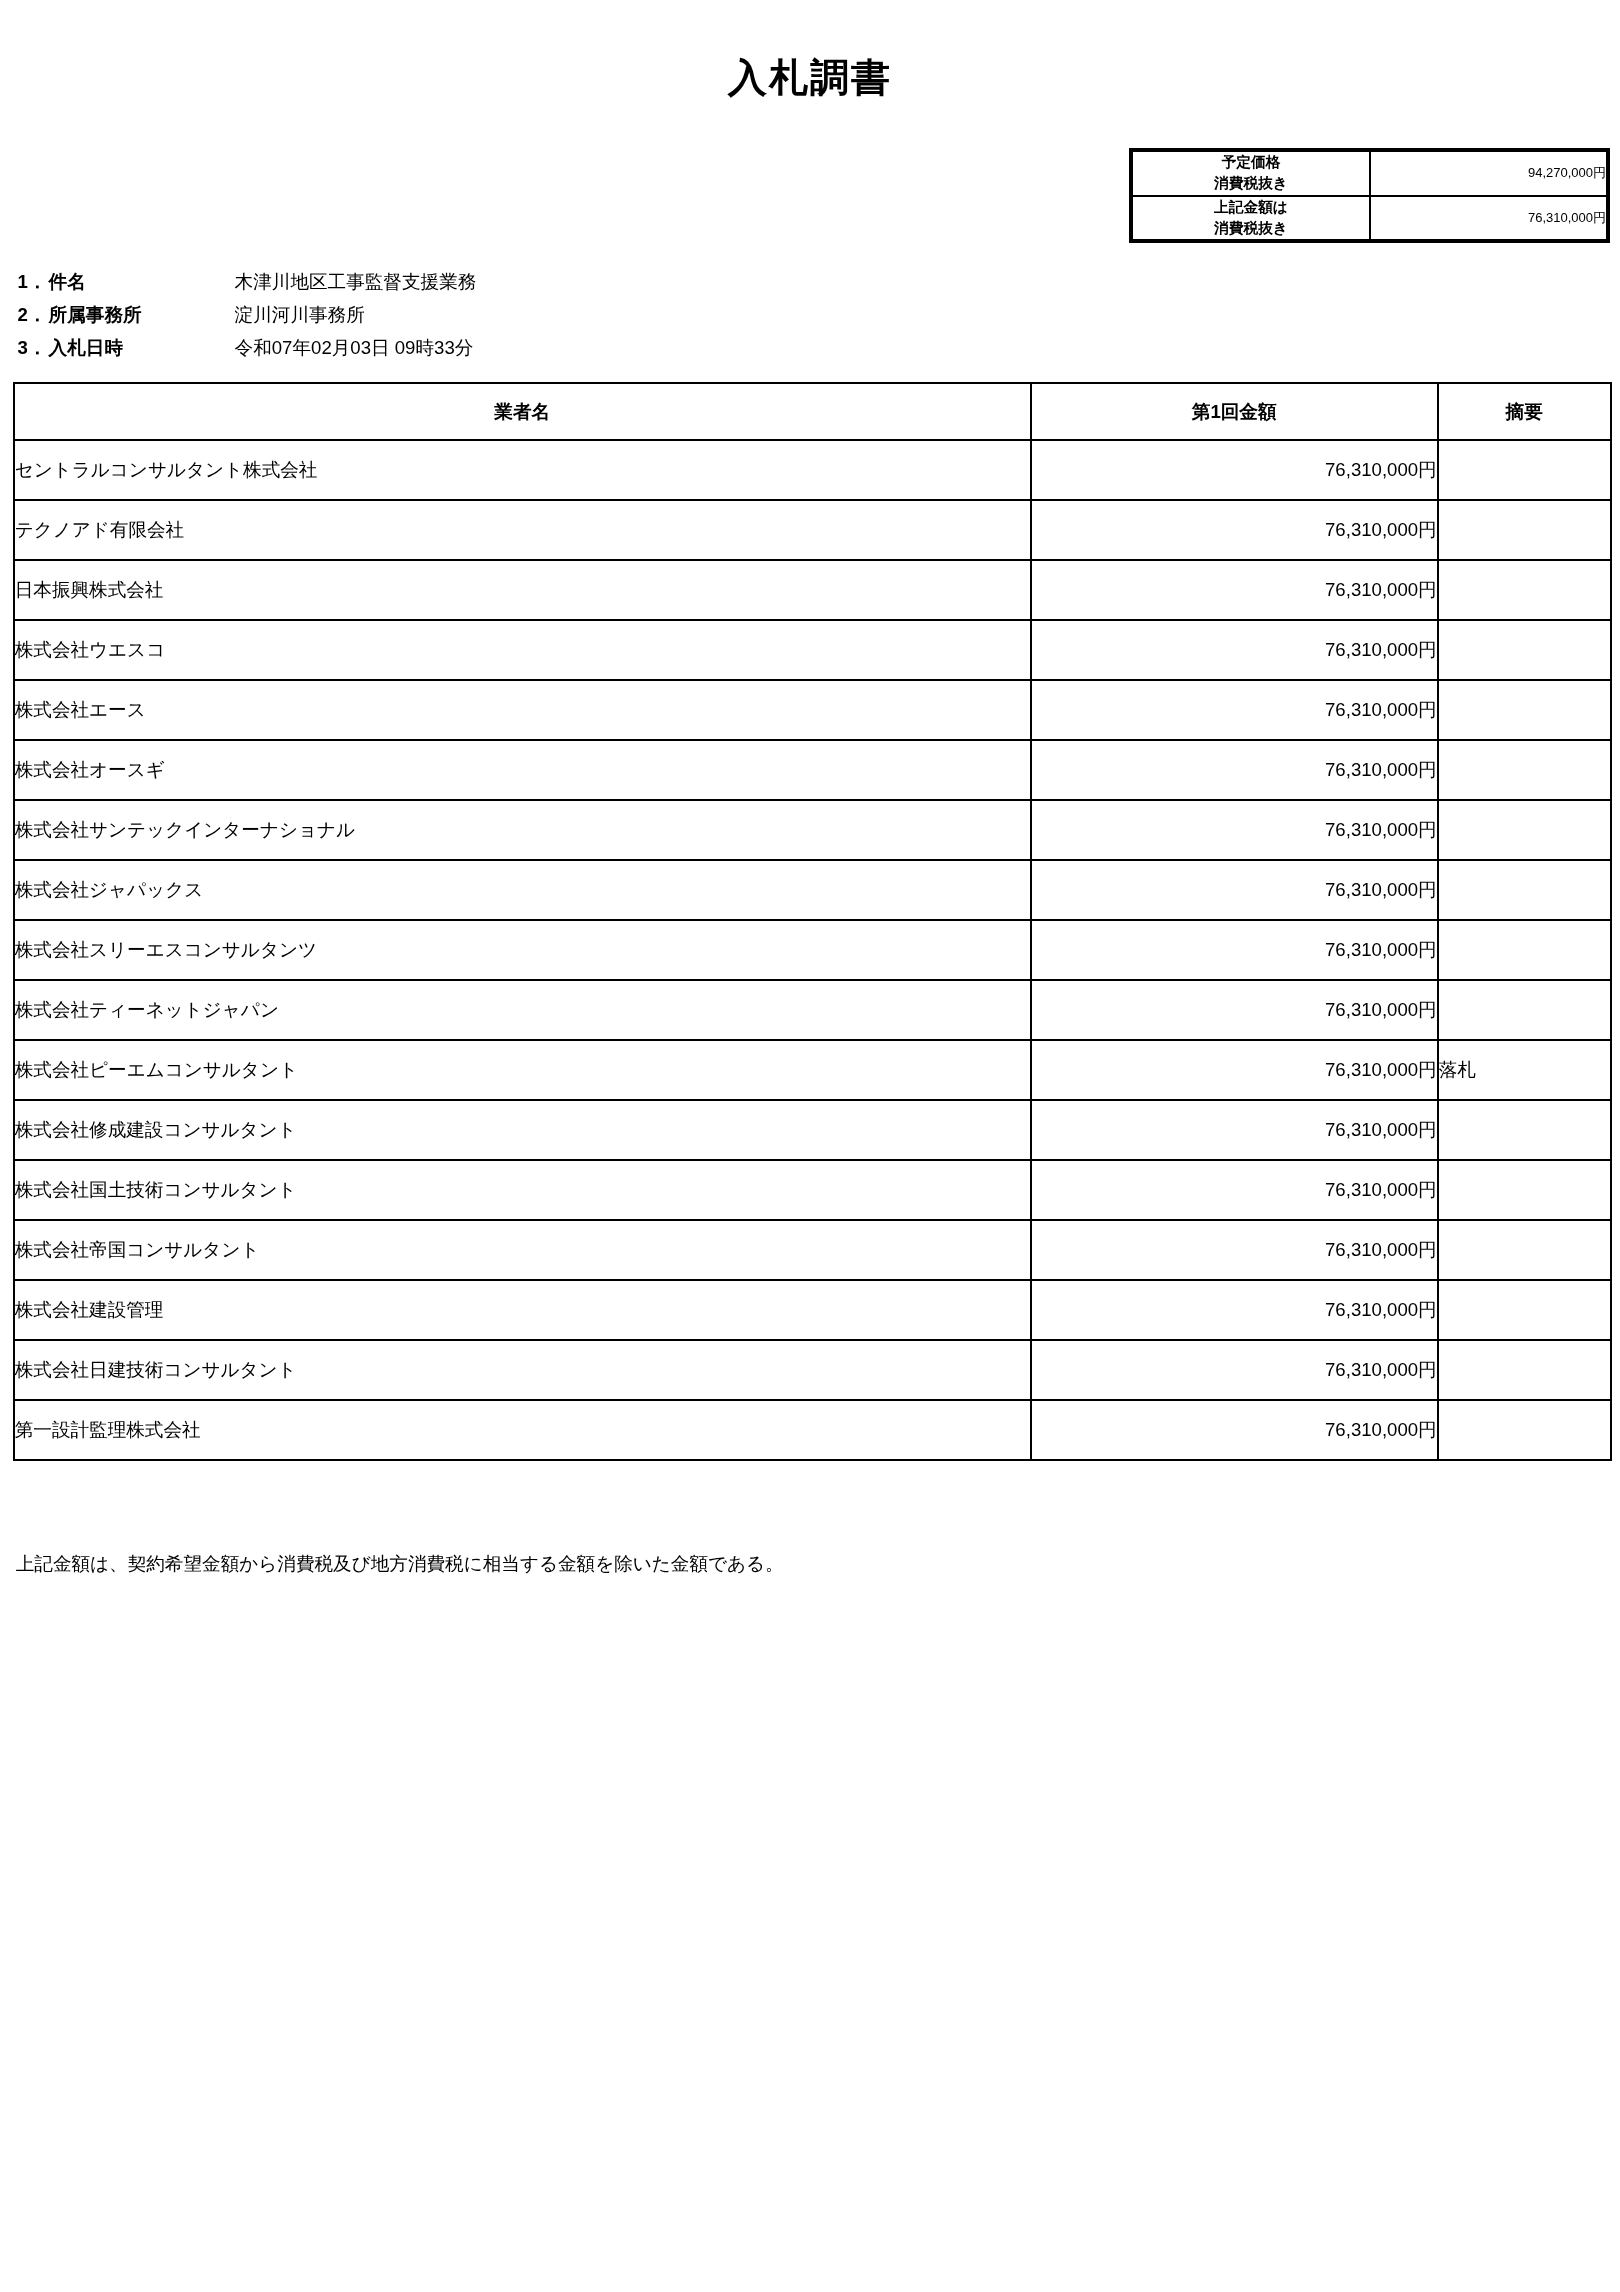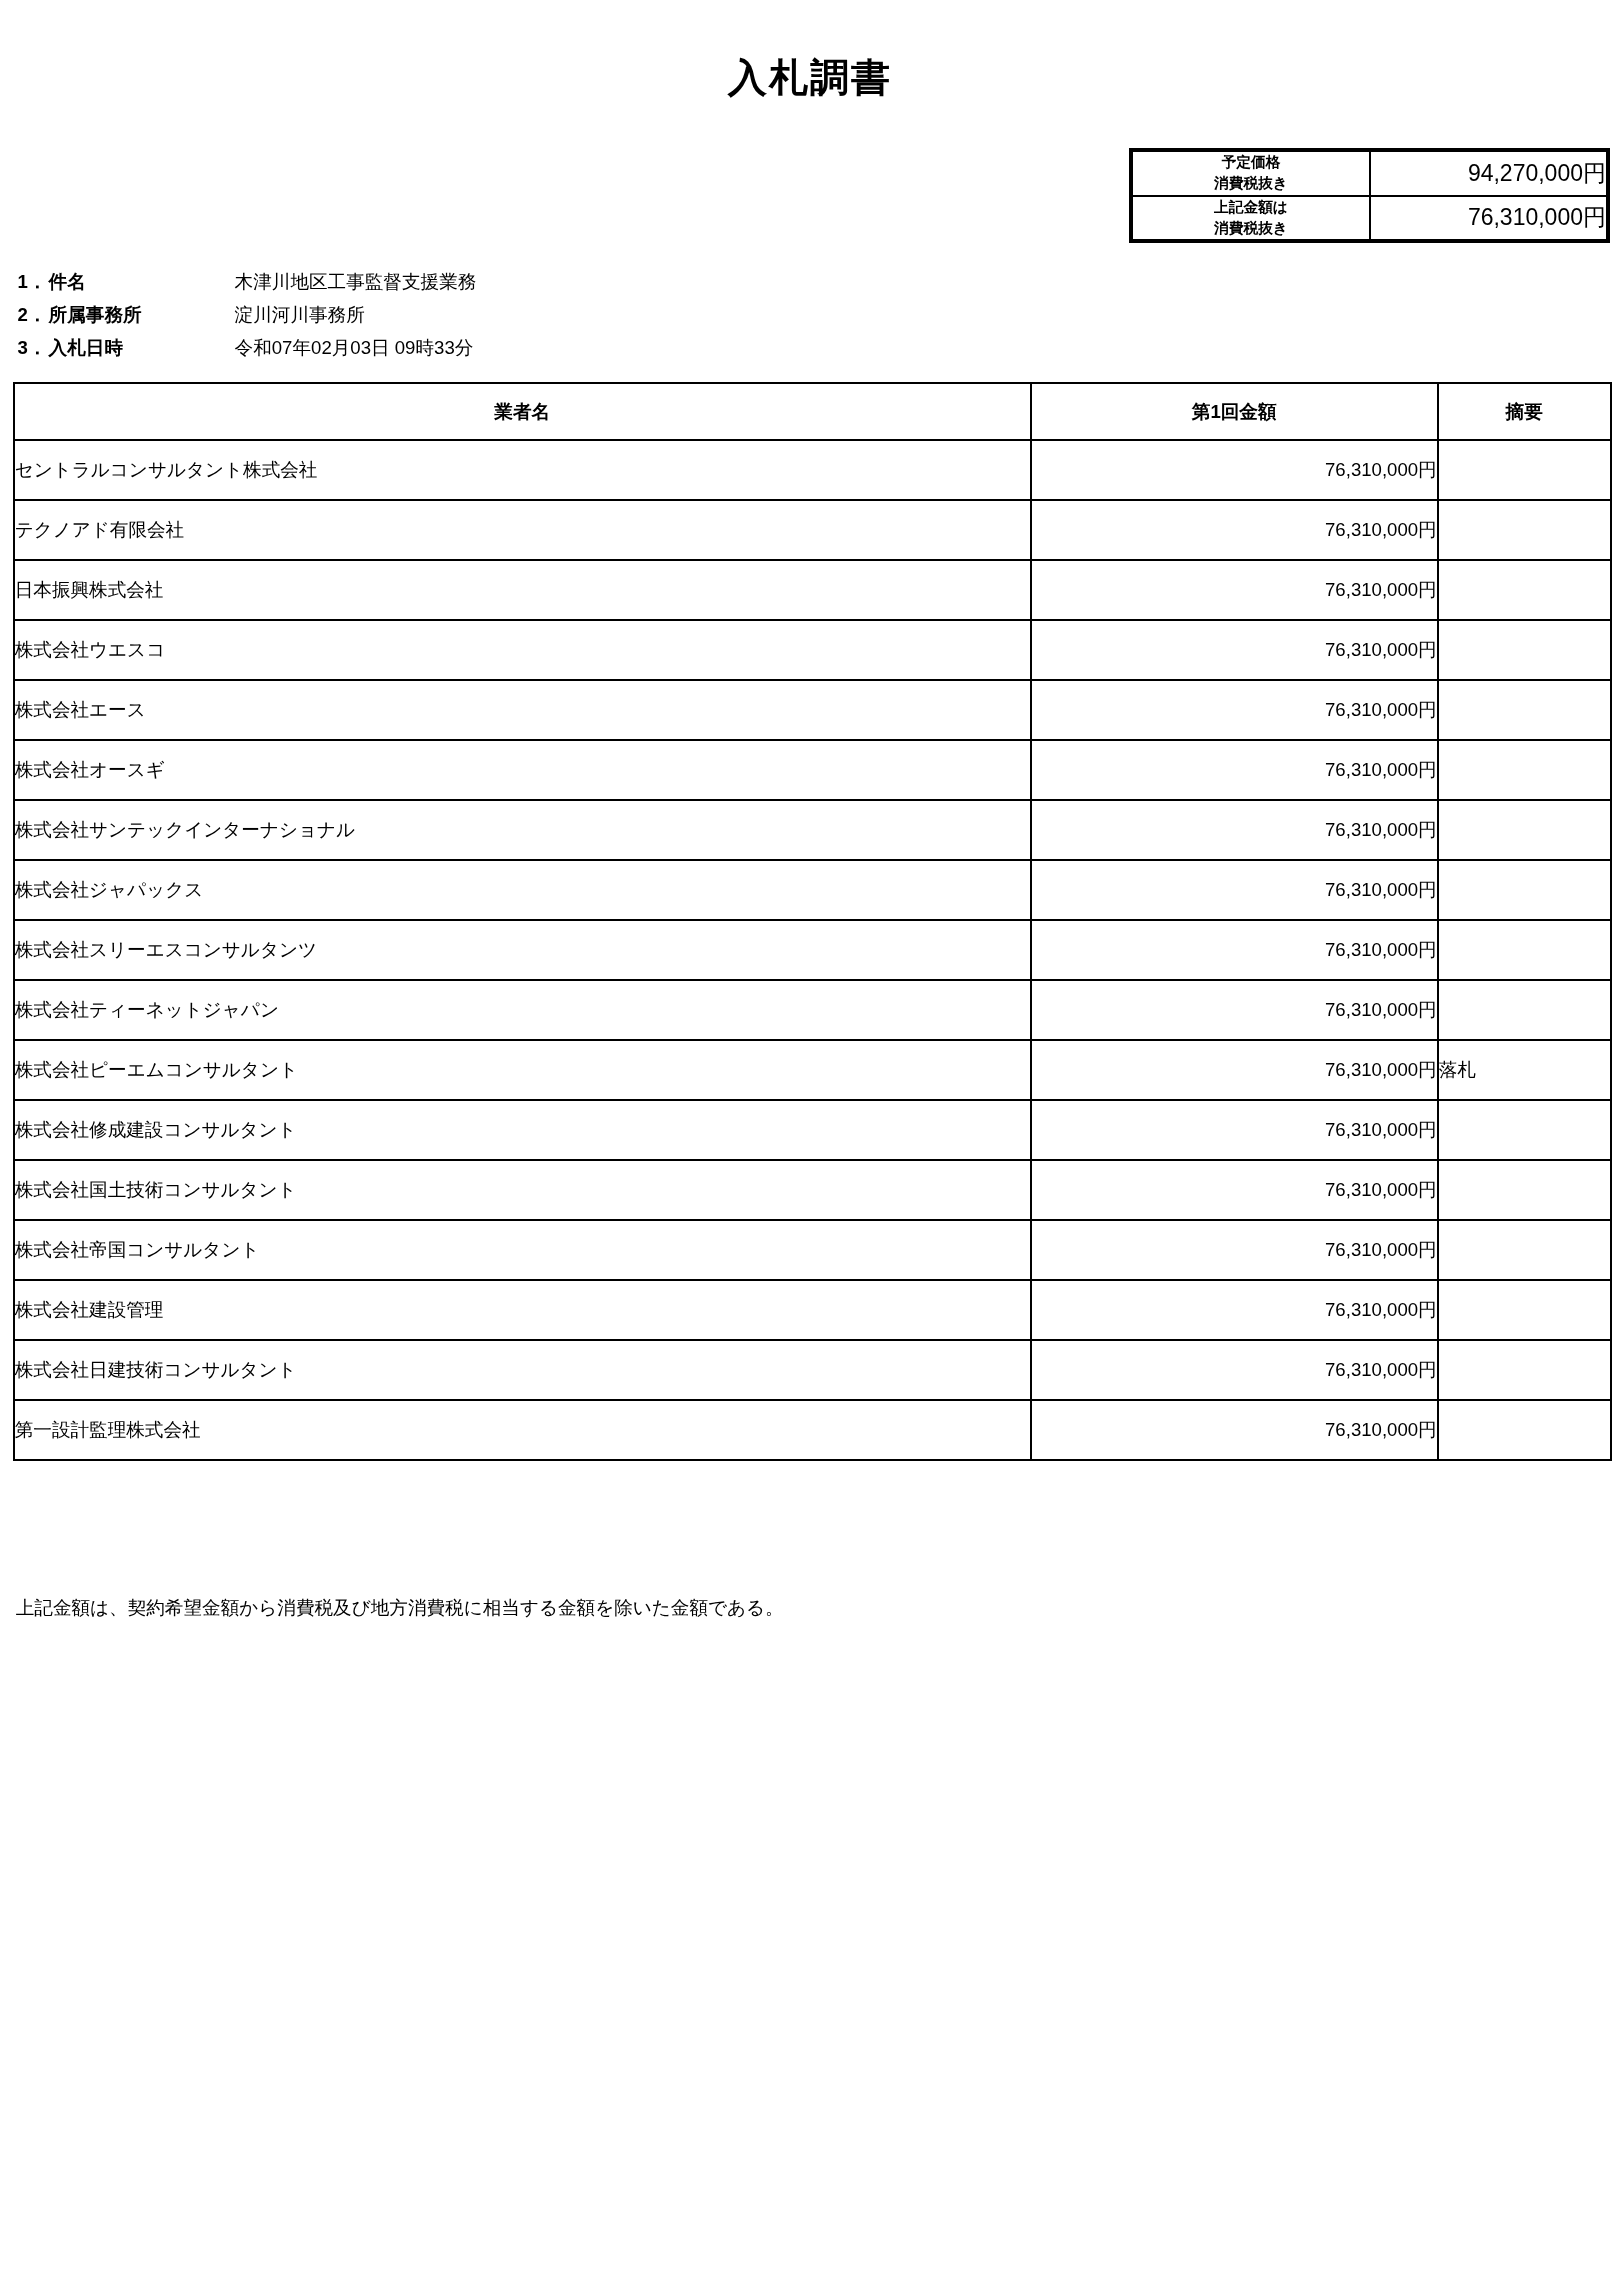--- a/index.html
+++ b/index.html
@@ -51,21 +51,21 @@
   .price-label {
     text-align: center;
     font-size: 14.7px;
     font-weight: bold;
     line-height: 1.45;
     padding: 4.9px 2px 5.9px 2px;
   }
   .price-label .l2 { display: block; }
   .price-value {
     text-align: right;
-    font-size: 23px;
+    font-size: 13px;
     padding: 5.9px 9.8px 5.9px 3.9px;
     vertical-align: middle;
     white-space: nowrap;
   }
 
   
   .info-list {
     position: absolute;
     top: 269px;
     left: 17.6px;
@@ -148,21 +148,20 @@
   
   table.bid-table { border: 2.9px solid #000; }
 
   
   .footer-note {
     position: absolute;
     top: 1551px;
     left: 15.7px;
     font-size: 18.6px;
     white-space: nowrap;
-    margin-top: 44px;
   }
 </style>
 </head>
 <body>
 
 <div class="doc-title">入札調書</div>
 
 <div class="price-box">
   <table>
     <tbody>

